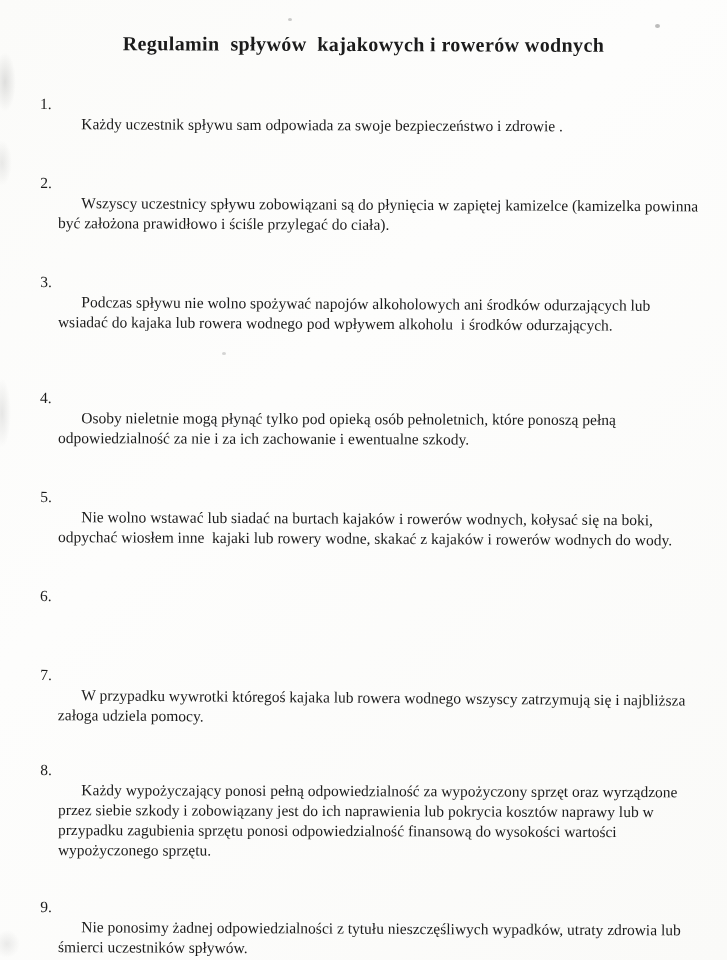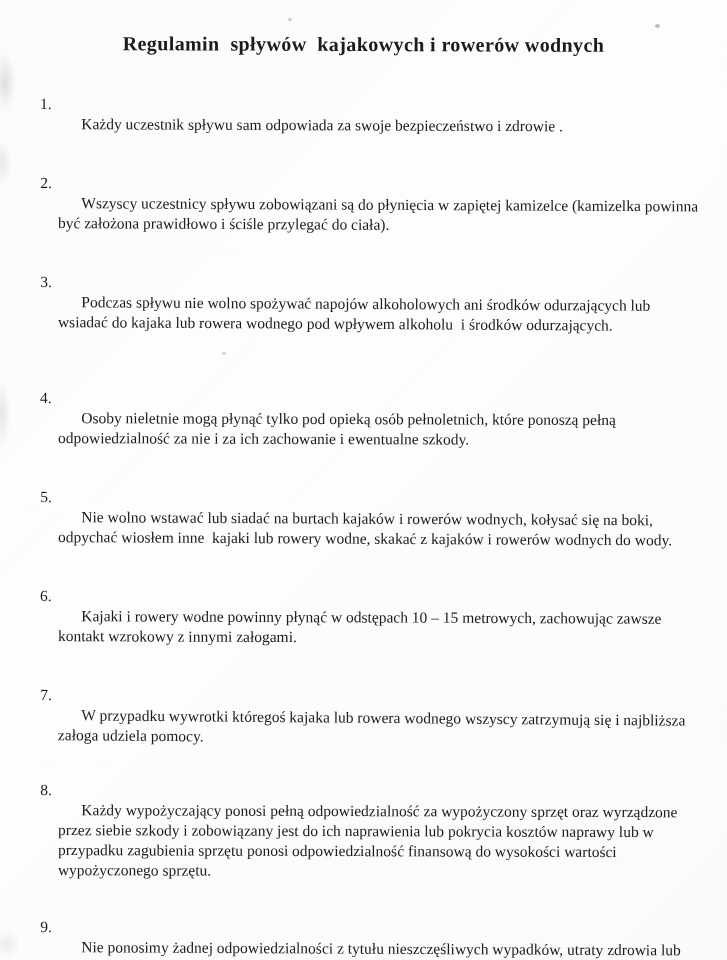--- a/index.html
+++ b/index.html
@@ -102,21 +102,21 @@
     <li>
       <span class="num">3.</span><span>Podczas spływu nie wolno spożywać napojów alkoholowych ani środków odurzających lub wsiadać do kajaka lub rowera wodnego pod wpływem alkoholu  i środków odurzających.</span>
     </li>
     <li>
       <span class="num">4.</span><span>Osoby nieletnie mogą płynąć tylko pod opieką osób pełnoletnich, które ponoszą pełną odpowiedzialność za nie i za ich zachowanie i ewentualne szkody.</span>
     </li>
     <li>
       <span class="num">5.</span><span>Nie wolno wstawać lub siadać na burtach kajaków i rowerów wodnych, kołysać się na boki, odpychać wiosłem inne  kajaki lub rowery wodne, skakać z kajaków i rowerów wodnych do wody.</span>
     </li>
     <li>
-      <span class="num">6.</span><span>Kajaki i rowery wodne powinny płynąć w odstępach 10 – 15 metrowych, zachowując zawsze kontakt wzrokowy z innymi załogami.</span>
+      <span class="num">6.</span>
     </li>
     <li>
       <span class="num">7.</span><span>W przypadku wywrotki któregoś kajaka lub rowera wodnego wszyscy zatrzymują się i najbliższa załoga udziela pomocy.</span>
     </li>
     <li>
       <span class="num">8.</span><span>Każdy wypożyczający ponosi pełną odpowiedzialność za wypożyczony sprzęt oraz wyrządzone przez siebie szkody i zobowiązany jest do ich naprawienia lub pokrycia kosztów naprawy lub w przypadku zagubienia sprzętu ponosi odpowiedzialność finansową do wysokości wartości wypożyczonego sprzętu.</span>
     </li>
     <li>
       <span class="num">9.</span><span>Nie ponosimy żadnej odpowiedzialności z tytułu nieszczęśliwych wypadków, utraty zdrowia lub śmierci uczestników spływów.</span>
     </li>

